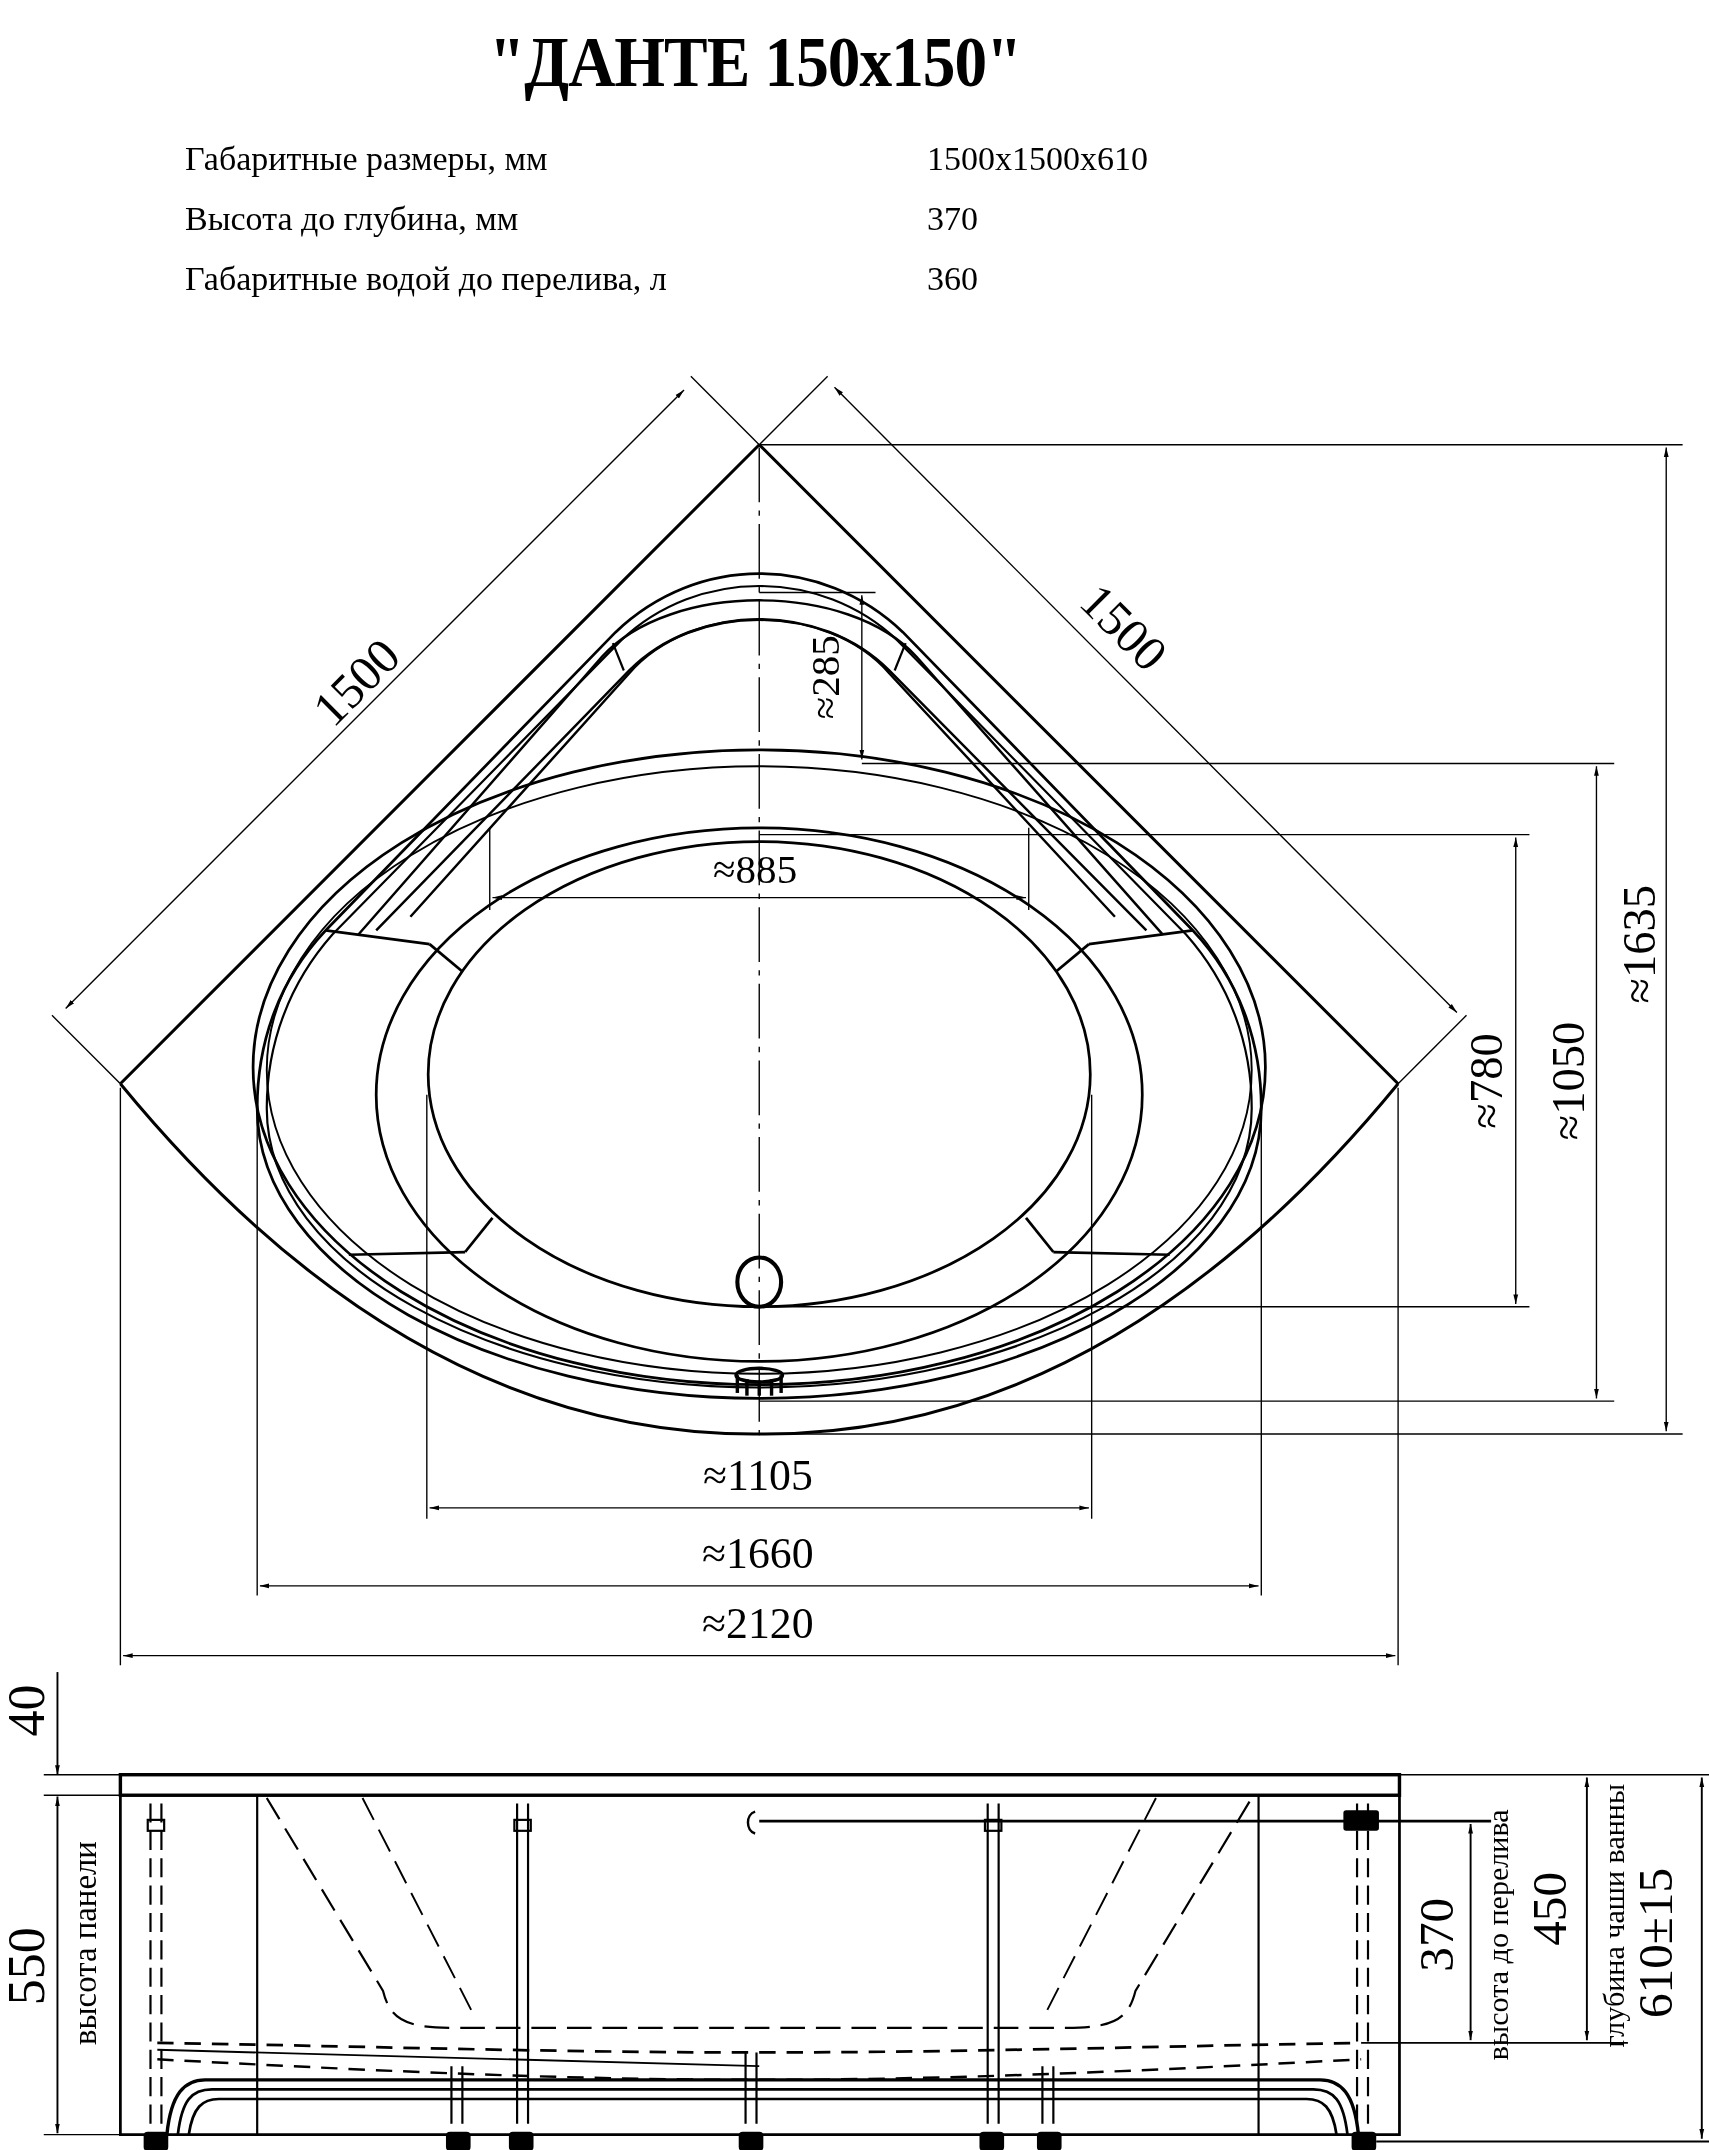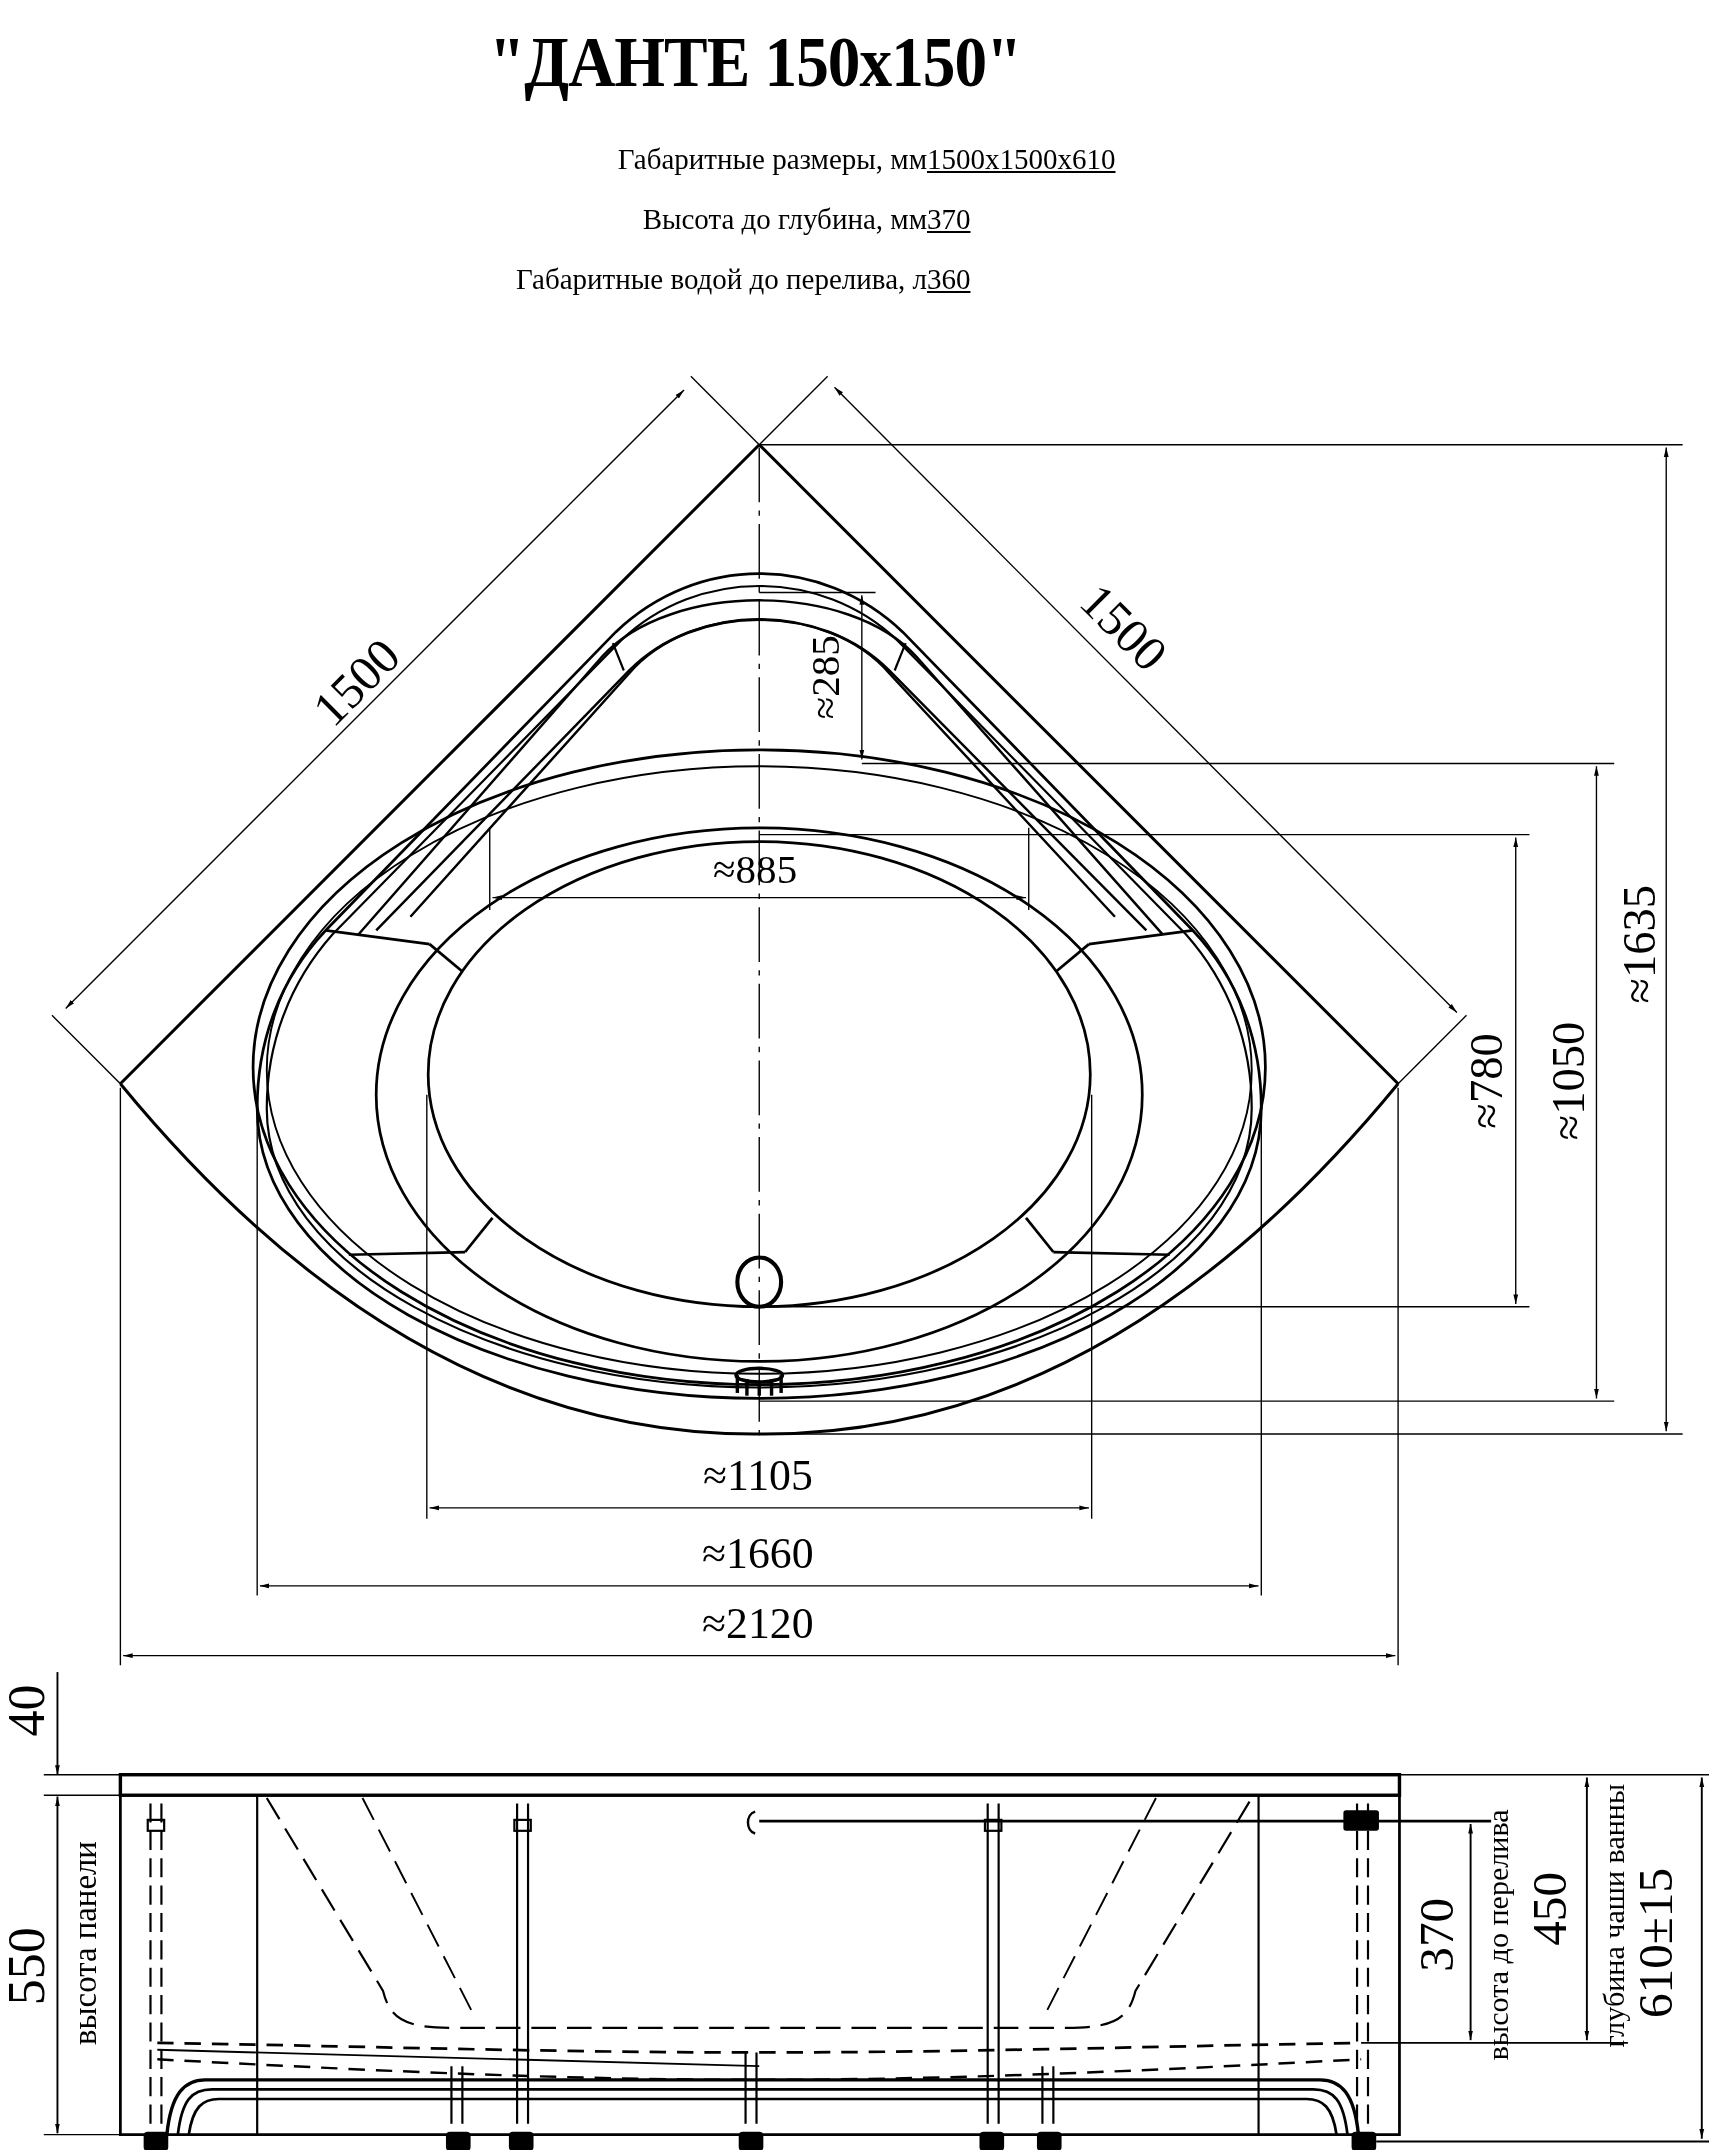--- a/index.html
+++ b/index.html
@@ -1,23 +1,23 @@
 <!DOCTYPE html>
 <html style="font-size:8.6px"><head>
 <meta charset="utf-8">
 <style>
   html, body { margin: 0; padding: 0; background: #ffffff; }
   body { width: 1710px; height: 2151px; position: relative; overflow: hidden; font-family: "Liberation Serif", serif; color: #000; }
   .sheet { position: absolute; left: 0; top: 0; width: 1710px; height: 2151px; }
   .title { position: absolute; left: 0; width: 1710px; top: 21.5px; text-align: center; font-family: "Liberation Serif", serif; font-weight: bold; font-size: 71px; letter-spacing: -1.1px; transform: scaleX(0.92); transform-origin: 780px 0; padding-left: 0; }
   .title span { display: inline-block; margin-left: -204px; }
-  .specs { position: absolute; left: 185px; top: 129px; font-family: "Liberation Serif", serif; font-size: 29px; line-height: 60px; text-align: right; }
+  .specs { position: absolute; left: 185px; top: 129px; font-family: "Liberation Serif", serif; font-size: 34px; line-height: 60px; }
   .spec-row { display: flex; }
   .spec-label { width: 742px; white-space: nowrap; }
-  .spec-value { white-space: nowrap; text-decoration: underline; }
+  .spec-value { white-space: nowrap; }
   svg.drawing { position: absolute; left: 0; top: 0; width: 1710px; height: 2151px; }
   svg text { font-family: "Liberation Serif", serif; fill: #000; }
 </style>
 </head>
 <body>
 
 <div class="sheet">
 
   <div class="title"><span>"ДАНТЕ 150x150"</span></div>
 

